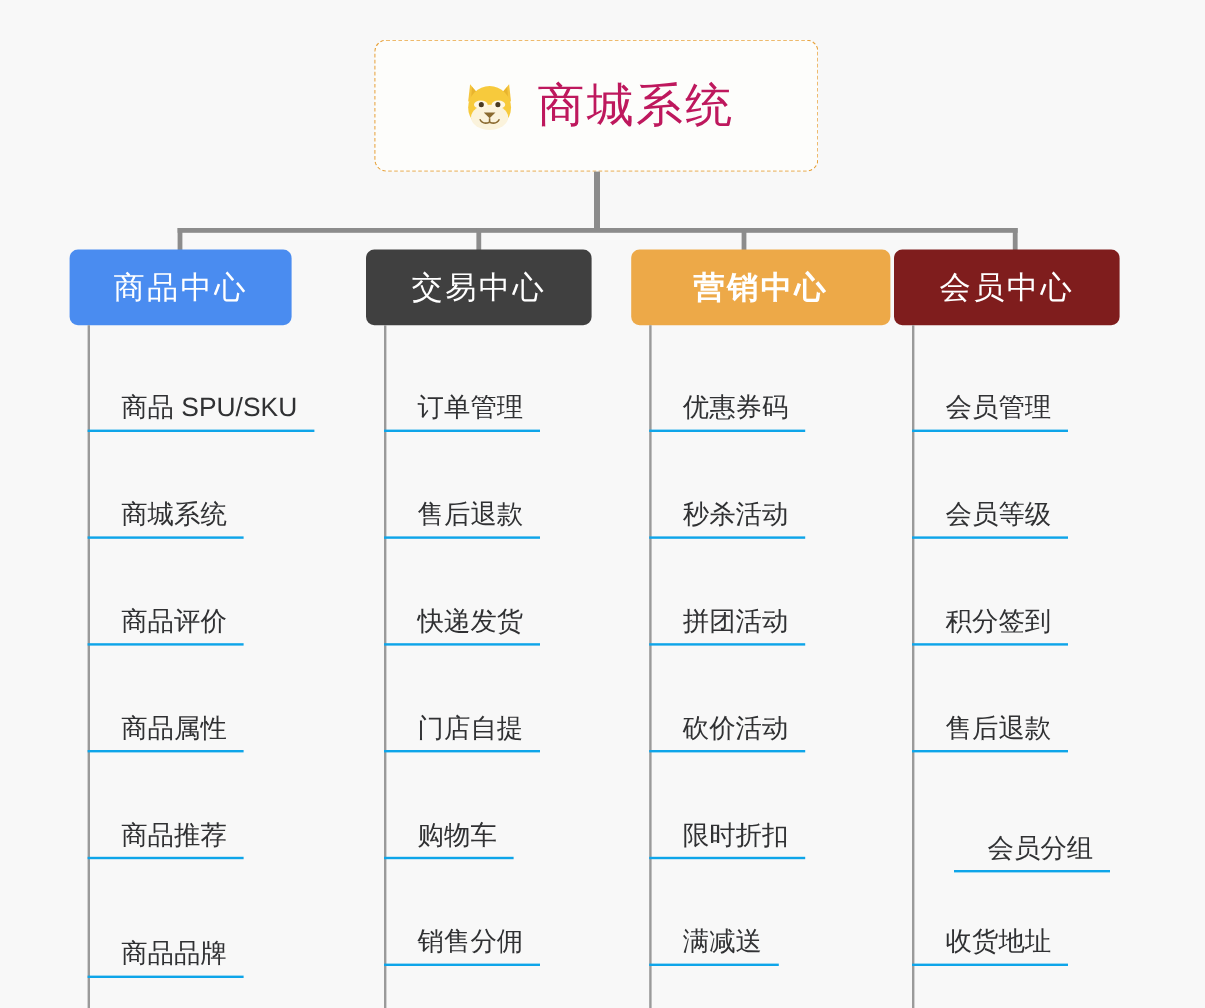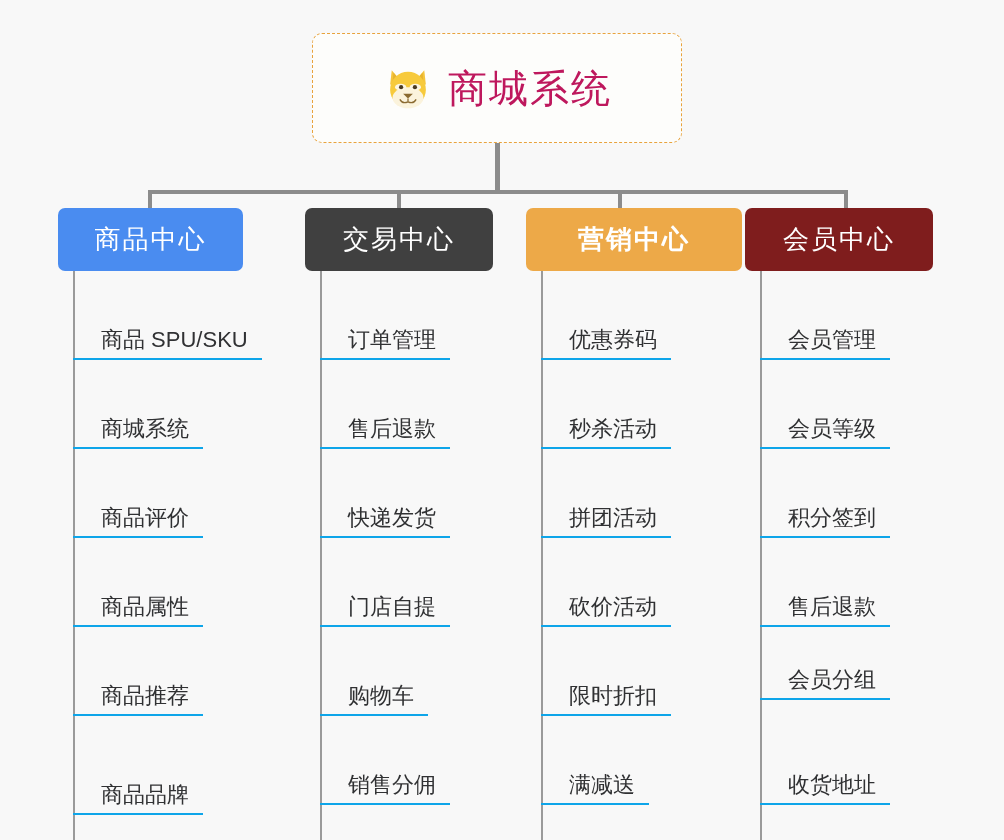--- a/index.html
+++ b/index.html
@@ -230,21 +230,21 @@
       </div>
       <div class="item" style="top:89px;">
         <span class="item-label">会员等级</span>
       </div>
       <div class="item" style="top:178px;align-items:flex-end;">
         <span class="item-label">积分签到</span>
       </div>
       <div class="item" style="top:267px;">
         <span class="item-label">售后退款</span>
       </div>
-      <div class="item" style="top:340px;">
+      <div class="item" style="top:367px;padding-left:35px;">
         <span class="item-label">会员分组</span>
       </div>
       <div class="item" style="top:445px;">
         <span class="item-label">收货地址</span>
       </div>
     </div>
   </div>
 
 </div>
 

